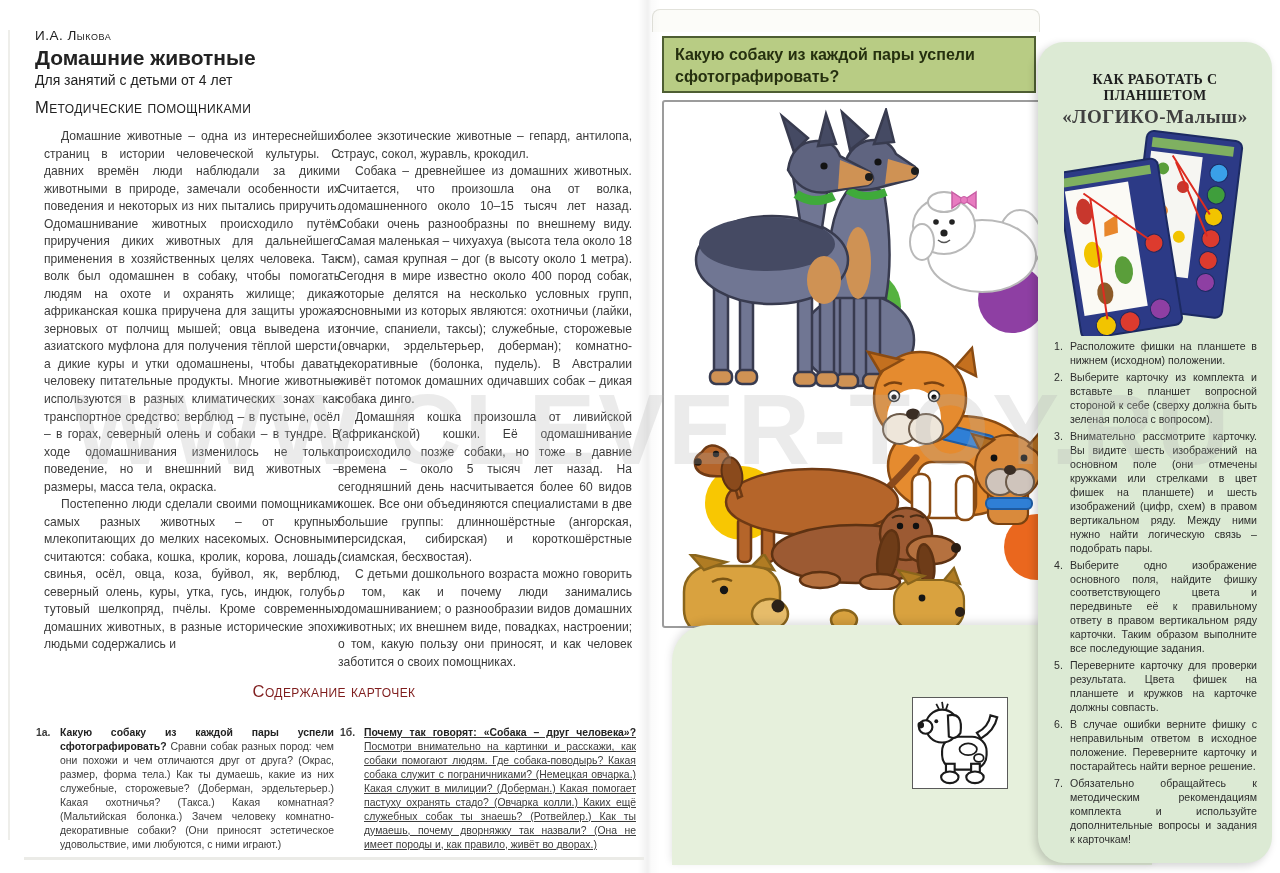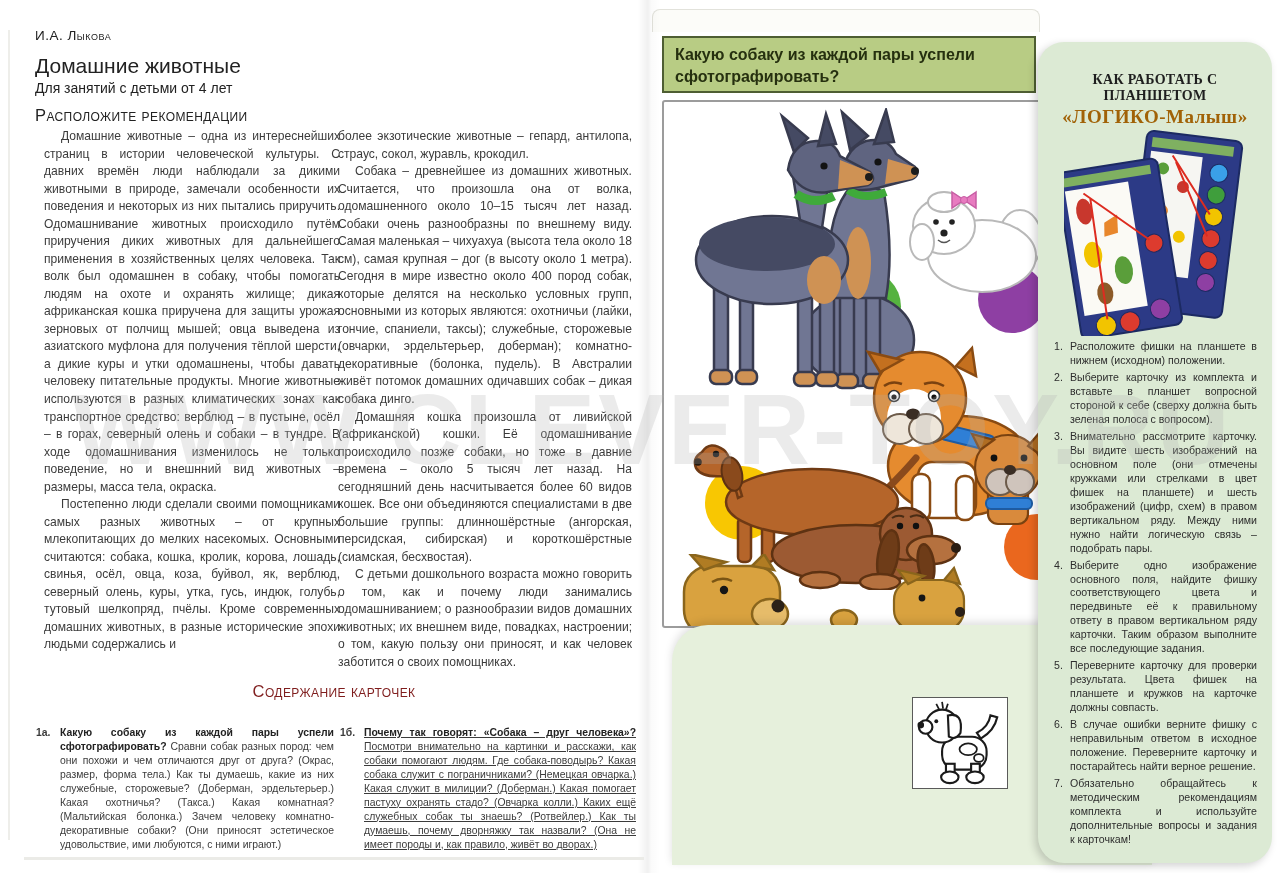--- a/index.html
+++ b/index.html
@@ -10,21 +10,21 @@
   .gutter{position:absolute;left:638px;top:0;width:22px;height:873px;
           background:linear-gradient(90deg,rgba(0,0,0,0) 0%,rgba(0,0,0,0.06) 45%,rgba(0,0,0,0.02) 60%,rgba(0,0,0,0) 100%);}
   .top-page-edge{position:absolute;left:652px;top:9px;width:386px;height:22px;
           background:#fcfcf9;border:1px solid #e2e2db;border-bottom:none;border-radius:8px 8px 0 0;}
   .left-page-edge{position:absolute;left:8px;top:30px;width:4px;height:810px;border-left:2px solid #eeeeea;}
   .bottom-shadow{position:absolute;left:24px;top:857px;width:620px;height:3px;background:#ebebe7;}
 
   
   .lp-header{position:absolute;left:35px;top:28px;width:598px;text-align:left;color:#222;}
   .lp-author{font-size:13.5px;font-variant:small-caps;letter-spacing:.5px;}
-  .lp-title{font-size:21px;font-weight:normal;margin-top:11px;}
+  .lp-title{font-size:21px;font-weight:bold;margin-top:3px;}
   .lp-subtitle{font-size:14px;margin-top:2px;}
   .lp-section{font-size:16.5px;font-variant:small-caps;letter-spacing:.4px;margin-top:10px;}
 
   .col{position:absolute;top:128px;font-size:12.1px;line-height:1.45;text-align:justify;}
   .col1{left:44px;width:296px;}
   .col2{left:338px;width:294px;}
   .col p{margin:0;text-indent:17px;}
   .col p.noindent{text-indent:0;}
 
   .contents-head{position:absolute;left:35px;top:682px;width:598px;text-align:center;color:#7f1d1d;}
@@ -56,21 +56,21 @@
       background:#e6f0dc;border-radius:36px 10px 0 0;box-shadow:0 -3px 8px rgba(0,0,0,0.13);}
   .logo-box{position:absolute;left:240px;top:72px;width:96px;height:92px;background:#fff;
       border:1.5px solid #5a5a5a;box-sizing:border-box;}
 
   
   .panel{position:absolute;left:1038px;top:22px;width:234px;height:821px;background:#dcead4;
       border-radius:26px;box-shadow:-3px 3px 8px rgba(0,0,0,0.18);margin-top:20px;}
   .panel-title{position:absolute;top:30px;left:8px;right:8px;text-align:center;
       font-family:"Liberation Serif",serif;color:#1f1f1f;}
   .panel-title .t1{font-size:14px;font-weight:bold;letter-spacing:.3px;}
-  .panel-title .t2{font-size:19px;font-weight:bold;color:#a16207;margin-top:2px;letter-spacing:.5px;}
+  .panel-title .t2{font-size:19px;font-weight:bold;color:#404040;margin-top:2px;letter-spacing:.5px;}
   .tablets{position:absolute;left:26px;top:86px;}
   ol.steps{position:absolute;left:16px;top:298px;width:203px;margin:0;padding:0;list-style:none;
       counter-reset:s;font-size:10.6px;line-height:1.32;color:#2d2d2d;text-align:justify;}
   ol.steps li{counter-increment:s;position:relative;padding-left:16px;margin-bottom:3px;}
   ol.steps li::before{content:counter(s) ".";position:absolute;left:0;top:0;}
 
   
   .watermark{position:absolute;left:12px;top:372px;width:1280px;text-align:center;z-index:30;
       font-size:100px;font-weight:bold;letter-spacing:3px;color:rgba(175,175,175,0.25);
       white-space:nowrap;pointer-events:none;}
@@ -82,21 +82,21 @@
 
   <div class="top-page-edge"></div>
   <div class="gutter"></div>
   <div class="left-page-edge"></div>
   <div class="bottom-shadow"></div>
 
   <div class="lp-header">
     <div class="lp-author">И.А. Лыкова</div>
     <div class="lp-title">Домашние животные</div>
     <div class="lp-subtitle">Для занятий с детьми от 4 лет</div>
-    <div class="lp-section">Расположите рекомендации</div>
+    <div class="lp-section">Методические помощниками</div>
   </div>
 
   <div class="col col1">
     <p>Домашние животные – одна из интереснейших страниц в истории человеческой культуры. С давних времён люди наблюдали за дикими животными в природе, замечали особенности их поведения и некоторых из них пытались приручить. Одомашнивание животных происходило путём приручения диких животных для дальнейшего применения в хозяйственных целях человека. Так волк был одомашнен в собаку, чтобы помогать людям на охоте и охранять жилище; дикая африканская кошка приручена для защиты урожая зерновых от полчищ мышей; овца выведена из азиатского муфлона для получения тёплой шерсти, а дикие куры и утки одомашнены, чтобы давать человеку питательные продукты. Многие животные используются в разных климатических зонах как транспортное средство: верблюд – в пустыне, осёл – в горах, северный олень и собаки – в тундре. В ходе одомашнивания изменилось не только поведение, но и внешнний вид животных – размеры, масса тела, окраска.</p>
     <p>Постепенно люди сделали своими помощниками самых разных животных – от крупных млекопитающих до мелких насекомых. Основными считаются: собака, кошка, кролик, корова, лошадь, свинья, осёл, овца, коза, буйвол, як, верблюд, северный олень, куры, утка, гусь, индюк, голубь, тутовый шелкопряд, пчёлы. Кроме современных домашних животных, в разные исторические эпохи людьми содержались и</p>
   </div>
   <div class="col col2">
     <p class="noindent">более экзотические животные – гепард, антилопа, страус, сокол, журавль, крокодил.</p>
     <p>Собака – древнейшее из домашних животных. Считается, что произошла она от волка, одомашненного около 10–15 тысяч лет назад. Собаки очень разнообразны по внешнему виду. Самая маленькая – чихуахуа (высота тела около 18 см), самая крупная – дог (в высоту около 1 метра). Сегодня в мире известно около 400 пород собак, которые делятся на несколько условных групп, основными из которых являются: охотничьи (лайки, гончие, спаниели, таксы); служебные, сторожевые (овчарки, эрдельтерьер, доберман); комнатно-декоративные (болонка, пудель). В Австралии живёт потомок домашних одичавших собак – дикая собака динго.</p>
     <p>Домашняя кошка произошла от ливийской (африканской) кошки. Её одомашнивание происходило позже собаки, но тоже в давние времена – около 5 тысяч лет назад. На сегодняшний день насчитывается более 60 видов кошек. Все они объединяются специалистами в две большие группы: длинношёрстные (ангорская, персидская, сибирская) и короткошёрстные (сиамская, бесхвостая).</p>

